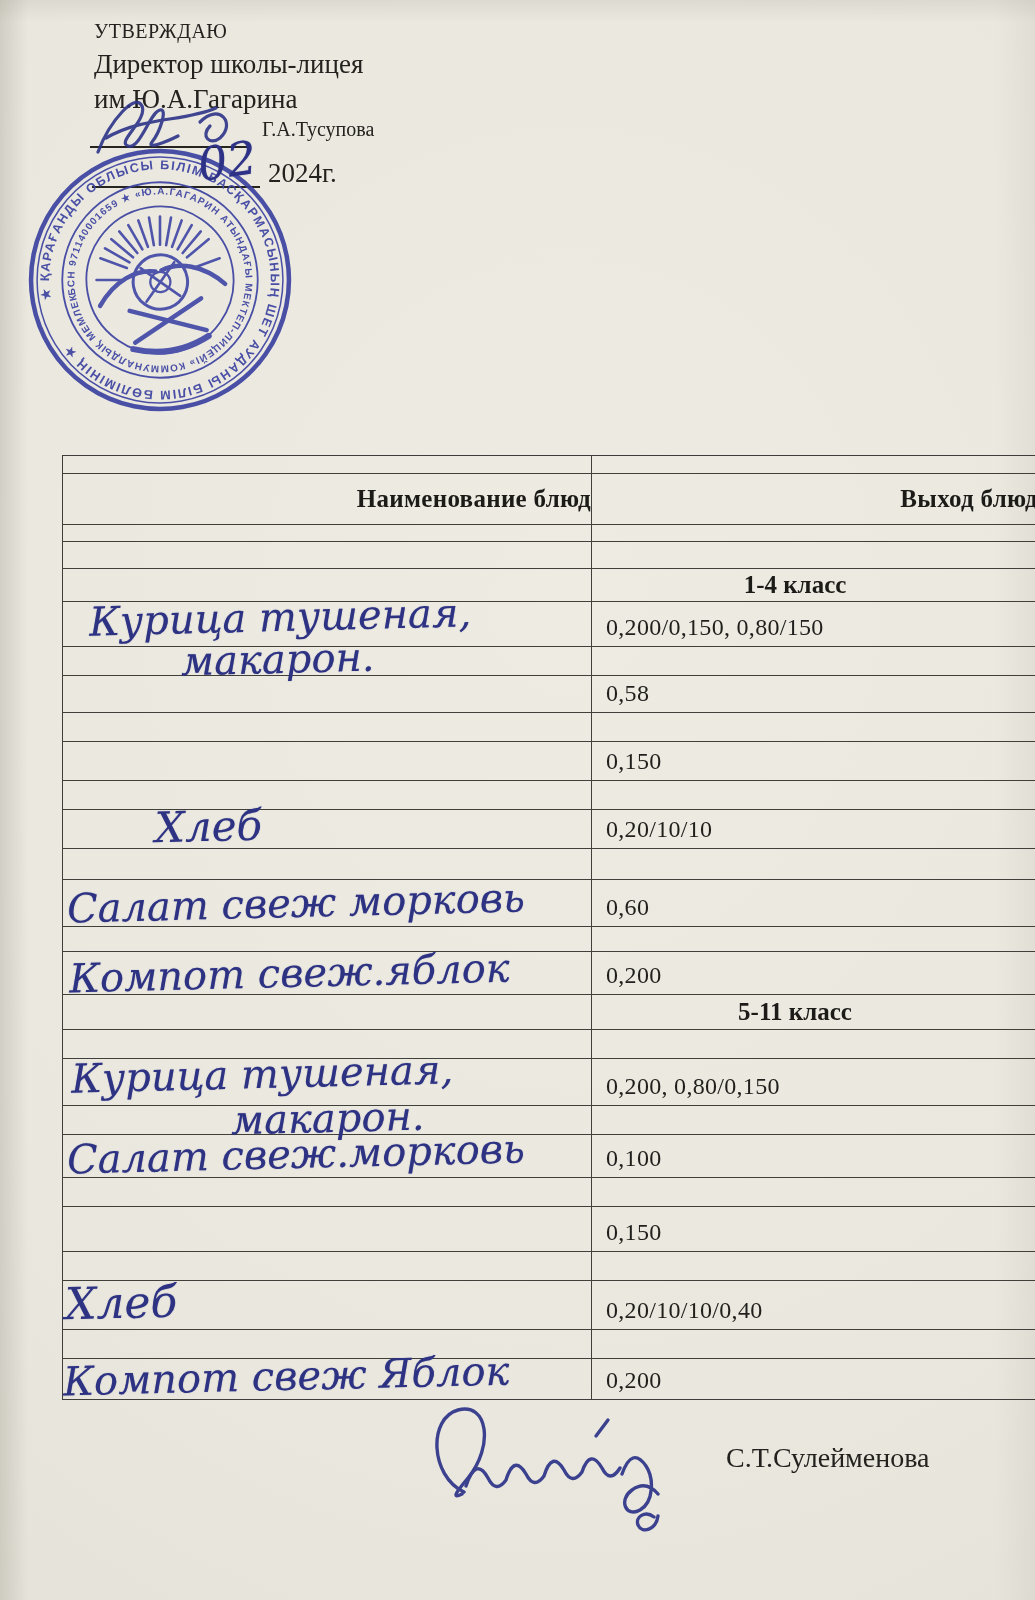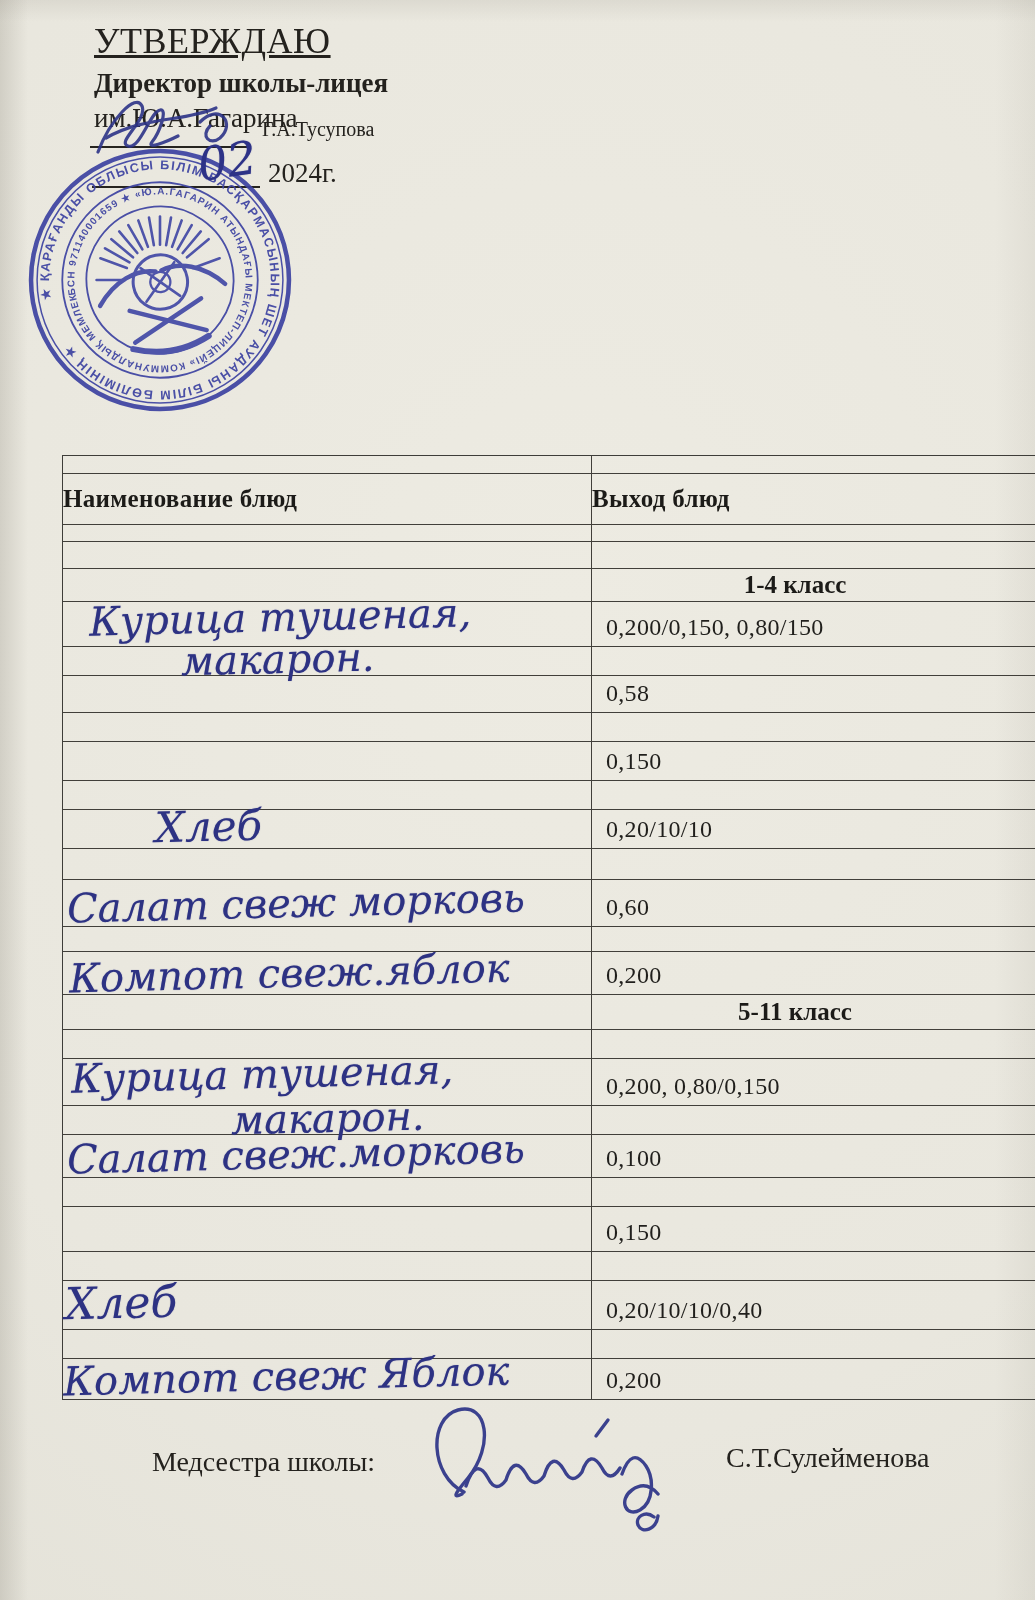--- a/index.html
+++ b/index.html
@@ -12,22 +12,22 @@
     position:absolute;inset:0;
     background:
       linear-gradient(90deg, rgba(100,95,82,.18) 0px, rgba(100,95,82,0) 28px),
       linear-gradient(180deg, rgba(100,95,82,.10) 0px, rgba(100,95,82,0) 22px),
       linear-gradient(270deg, rgba(100,95,82,.07) 0px, rgba(100,95,82,0) 40px),
       radial-gradient(130% 95% at 55% 38%, #edebe2 0%, #e9e7de 55%, #e1dfd5 100%);
   }
 
   
   .approve{position:absolute;left:94px;top:20px;color:#24221e;z-index:3;}
-  .approve .l1{font-size:36px;letter-spacing:.5px;text-decoration:underline;}
-  .approve .l2{font-size:27px;margin-top:6px;font-weight:bold;}
+  .approve .l1{font-size:20px;letter-spacing:.5px;}
+  .approve .l2{font-size:27px;margin-top:6px;}
   .approve .l3{font-size:27px;margin-top:4px;}
   .sig-underline{position:absolute;left:90px;top:146px;width:158px;border-bottom:2px solid #26241f;z-index:2;}
   .sig-name{position:absolute;left:262px;top:118px;font-size:20px;color:#24221e;z-index:3;}
   .date-underline{position:absolute;left:92px;top:186px;width:168px;border-bottom:2px solid #26241f;z-index:2;}
   .date-year{position:absolute;left:268px;top:158px;font-size:27px;color:#24221e;z-index:3;text-align:right;}
   .date-hw{
     position:absolute;left:198px;top:134px;z-index:4;
     font-family:"DejaVu Serif", serif;font-style:italic;
     font-size:46px;color:#2d3287;transform:rotate(-8deg);
     text-shadow:0 0 1px rgba(45,50,135,.55);
@@ -52,21 +52,21 @@
   .menu-table{
     position:absolute;left:62px;top:455px;width:975px;
     border:1.5px solid #3e3d39;border-right:none;z-index:3;
     background:transparent;
   }
   .trow{display:flex;border-bottom:1.4px solid #413f3a;position:relative;}
   .trow:last-child{border-bottom:none;}
   .tcell{position:relative;}
   .cl{width:528px;border-right:1.4px solid #413f3a;}
   .cr{flex:1;}
-  .trow.header .tcell{display:flex;align-items:center;justify-content:flex-start;}
+  .trow.header .tcell{display:flex;align-items:center;justify-content:flex-end;}
   .phead{font-weight:bold;font-size:25px;color:#1c1b18;letter-spacing:.3px;}
   .psec{position:absolute;left:0;right:40px;top:0;bottom:0;
     display:flex;align-items:center;justify-content:center;
     font-weight:bold;font-size:25px;color:#1c1b18;}
   .val{position:absolute;left:14px;bottom:5px;font-size:24px;color:#201f1c;letter-spacing:.3px;white-space:nowrap;}
   .hw{
     position:absolute;z-index:5;white-space:nowrap;
     font-family:"DejaVu Serif", serif;font-style:italic;
     color:#2d3283;transform:rotate(-1.4deg);
     text-shadow:0 0 1px rgba(45,50,131,.5);
@@ -299,21 +299,20 @@
       <div class="trow item" style="height: 40px;">
         <div class="tcell cl">
           <span class="hw" style="left: 0px; top: -6px; font-size: 40px;">Компот свеж Яблок</span>
         </div>
         <div class="tcell cr">
           <span class="val">0,200</span>
         </div>
       </div>
     </div>
 
-  <div class="footer-label">Медсестра школы:</div>
   <div class="footer-name">С.Т.Сулейменова</div>
   <svg class="nurse-sig" width="330" height="170" viewBox="0 0 330 170">
     <g fill="none" stroke="#2d3488" stroke-width="3.4" stroke-linecap="round" stroke-linejoin="round" opacity=".92">
       <path d="M56,112 C22,96 20,38 50,30 C80,22 86,66 60,98 C50,110 42,120 54,114"></path>
       <path d="M58,106 q10,-30 22,-8 q8,16 18,2 q8,-26 20,-6 q8,16 18,2 q8,-26 20,-6 q8,16 18,2 q8,-24 20,-4 q8,16 18,0"></path>
       <path d="M214,94 q10,-28 24,-8 c8,12 8,36 -6,44 c-14,8 -22,-10 -8,-20 q14,-10 26,4"></path>
       <path d="M188,56 l12,-16"></path>
       <path d="M250,136 c-2,14 -16,18 -20,9 c-3,-8 7,-15 16,-8"></path>
     </g>
   </svg>

